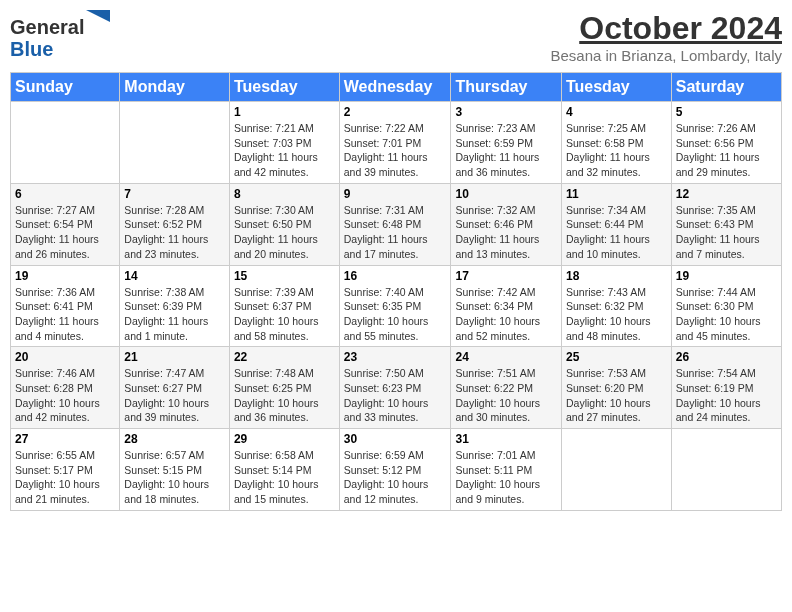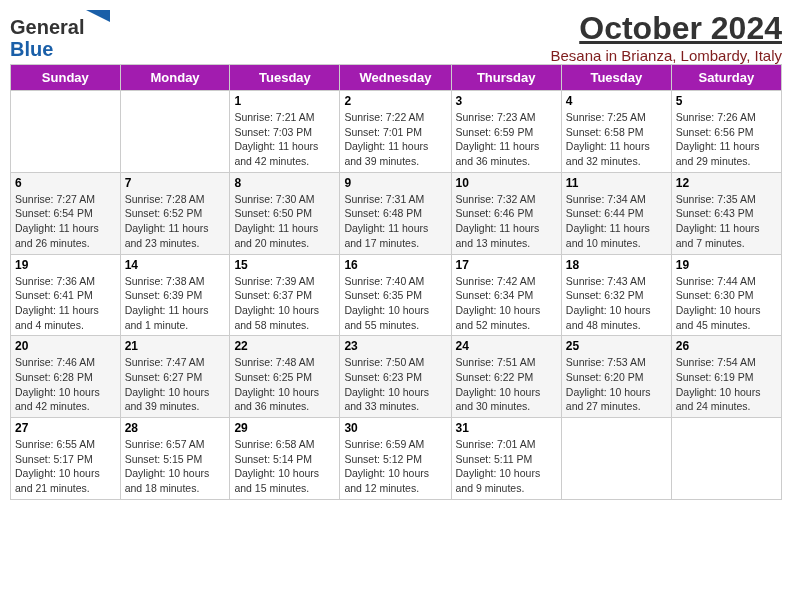--- a/index.html
+++ b/index.html
@@ -7,21 +7,21 @@
       font-family: Arial, sans-serif;
       background: #fff;
       width: 792px;
       min-height: 612px;
       padding: 10px;
     }
     .header {
       display: flex;
       justify-content: space-between;
       align-items: flex-start;
-      margin-bottom: 0;
+      margin-bottom: 8px;
     }
     .logo {
       display: flex;
       align-items: center;
     }
     .logo-text {
       font-size: 20px;
       font-weight: bold;
       line-height: 1.1;
     }
@@ -36,33 +36,33 @@
       text-align: right;
     }
     .month-title {
       font-size: 32px;
       font-weight: bold;
       color: #333;
       text-decoration: underline;
     }
     .location {
       font-size: 15px;
-      color: #7f1d1d;
+      color: #737373;
     }
     .calendar {
       width: 100%;
       border-collapse: collapse;
       font-size: 11px;
     }
     .calendar th {
-      background: #a21caf;
+      background: #3b82f6;
       color: #fff;
       padding: 5px 4px;
-      text-align: center;
-      font-size: 13px;
+      text-align: left;
+      font-size: 16px;
       border: 1px solid #ccc;
     }
     .calendar td {
       border: 1px solid #ccc;
       padding: 3px 4px;
       vertical-align: top;
       width: 113px;
       min-height: 70px;
       background: #fff;
     }

